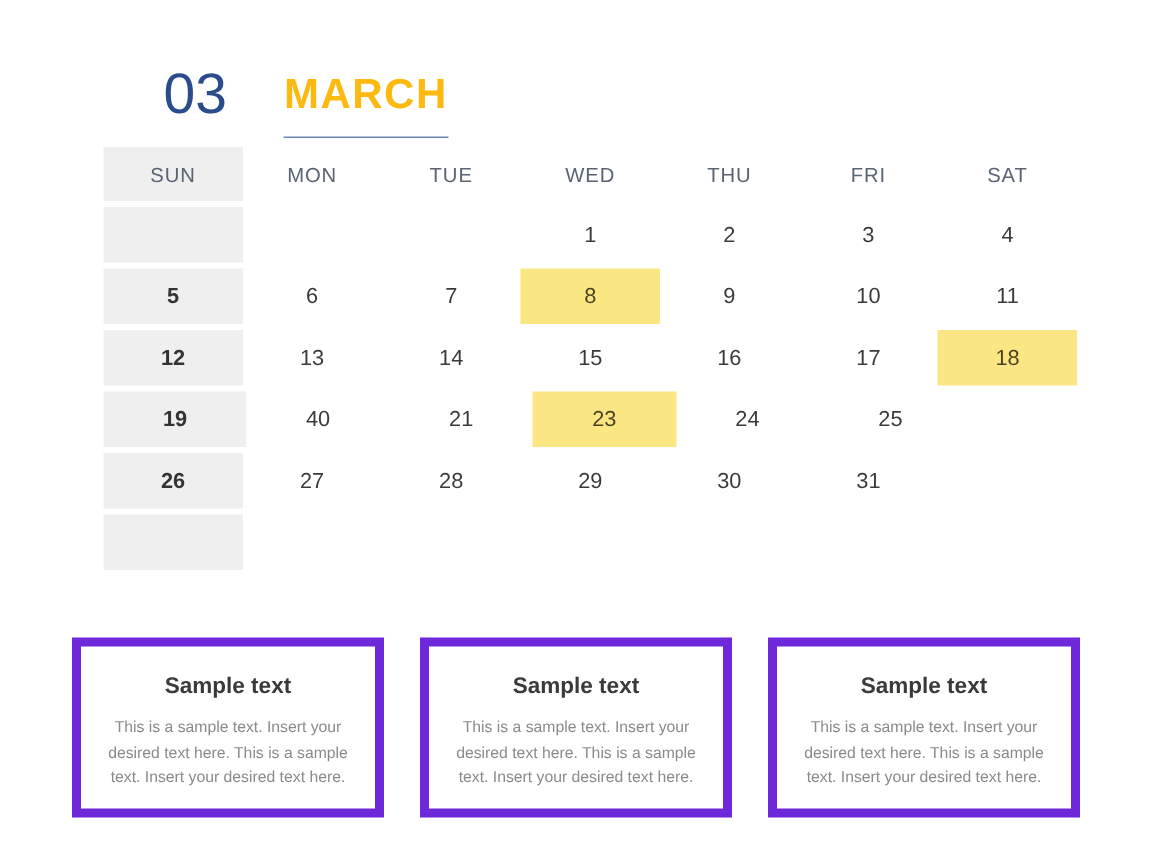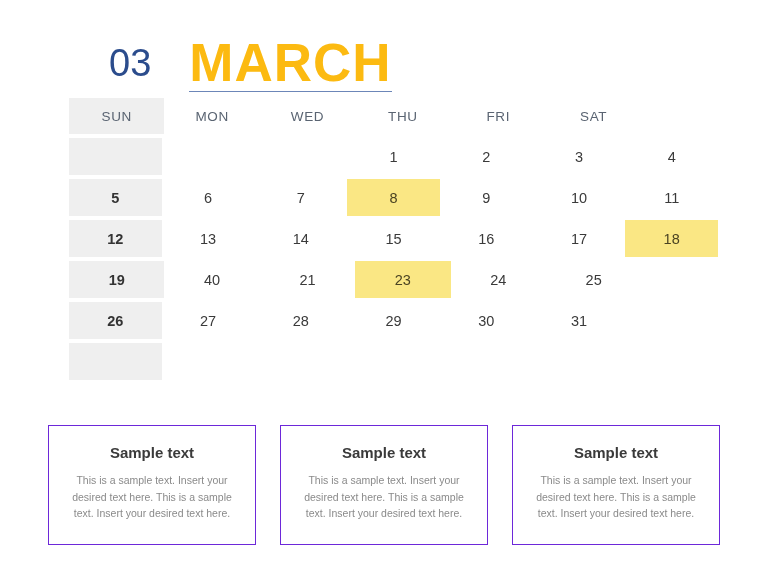--- a/index.html
+++ b/index.html
@@ -31,21 +31,21 @@
     letter-spacing: 0px;
     line-height: 46px;
     font-family: "Liberation Sans", sans-serif;
   }
   .month-name-wrap {
     margin-left: 38px;
     display: flex;
     flex-direction: column;
   }
   .month-name {
-    font-size: 53px;
+    font-size: 28px;
     font-weight: bold;
     color: #FCBA11;
     letter-spacing: 1px;
     line-height: 46px;
     font-family: "Liberation Sans", sans-serif;
   }
   .month-rule {
     margin-top: 5px;
     height: 1px;
     background: #6C86B8;
@@ -107,21 +107,21 @@
     position: absolute;
     left: 48px;
     top: 425px;
     width: 672px;
     display: flex;
     justify-content: space-between;
   }
   .card {
     width: 208px;
     height: 120px;
-    border: 1px solid #6d28d9;
+    border: 6px solid #6d28d9;
     background: #ffffff;
     box-sizing: border-box;
     padding: 18px 12px 10px 12px;
     text-align: center;
   }
   .card-title {
     font-size: 15px;
     font-weight: bold;
     color: #3A3A3A;
     margin-bottom: 11px;
@@ -148,20 +148,24 @@
       <div class="cal-cell sun-col">
         <div class="blk"></div>
         <span class="txt dow">SUN</span>
       </div>
       <div class="cal-cell">
         <div class="blk"></div>
         <span class="txt dow">MON</span>
       </div>
       <div class="cal-cell">
         <div class="blk"></div>
+        <span class="txt dow">TUE</span>
+      </div>
+      <div class="cal-cell">
+        <div class="blk"></div>
         <span class="txt dow">WED</span>
       </div>
       <div class="cal-cell">
         <div class="blk"></div>
         <span class="txt dow">THU</span>
       </div>
       <div class="cal-cell">
         <div class="blk"></div>
         <span class="txt dow">FRI</span>
       </div>

